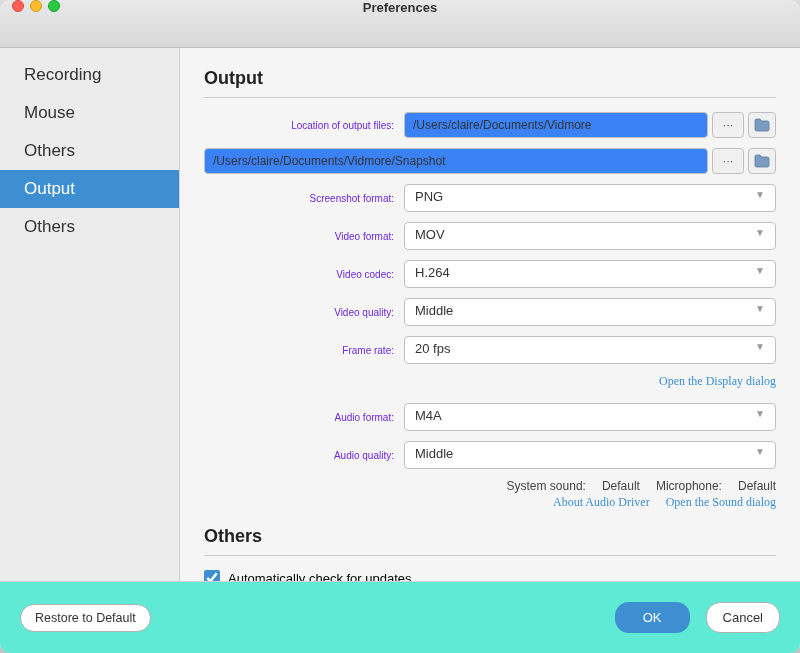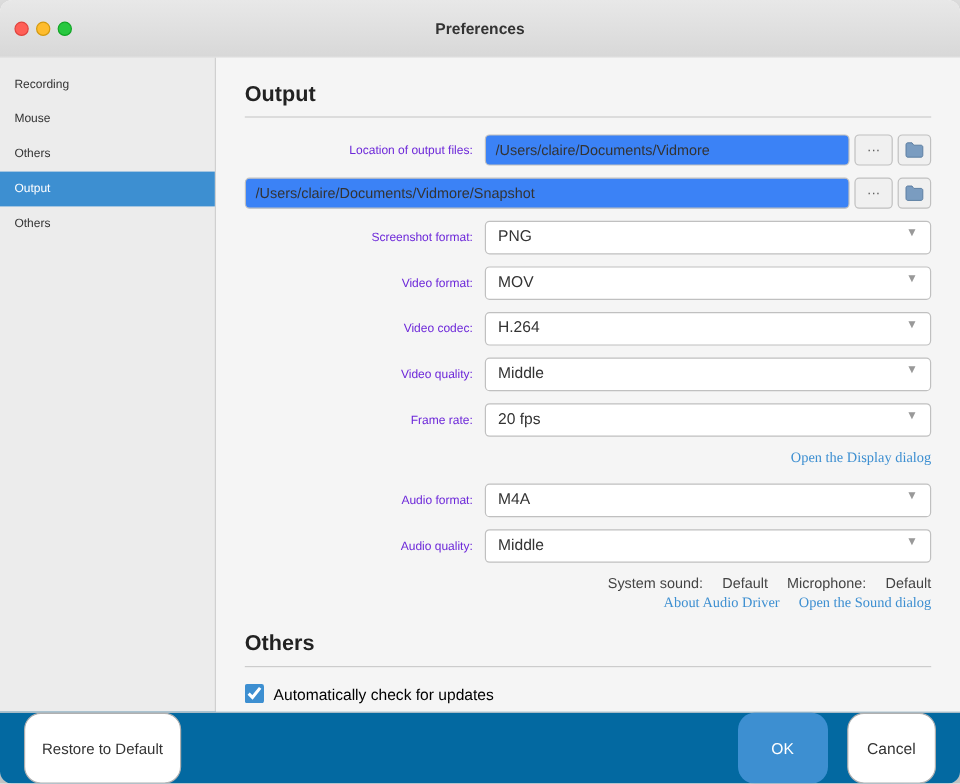--- a/index.html
+++ b/index.html
@@ -19,21 +19,21 @@
       border-radius: 10px;
       box-shadow: 0 20px 60px rgba(0,0,0,0.4);
       display: flex;
       flex-direction: column;
       overflow: hidden;
     }
     .titlebar {
       background: linear-gradient(to bottom, #e8e8e8, #d8d8d8);
       height: 48px;
       display: flex;
-      align-items: center;
+      align-items: flex-start;
       padding: 0 12px;
       border-bottom: 1px solid #c0c0c0;
       position: relative;
       border-radius: 10px 10px 0 0;
     }
     .traffic-lights {
       display: flex;
       gap: 6px;
     }
     .traffic-light {
@@ -59,22 +59,22 @@
     }
     .sidebar {
       width: 180px;
       background: #ececec;
       border-right: 1px solid #d0d0d0;
       padding: 8px 0;
       display: flex;
       flex-direction: column;
     }
     .sidebar-item {
-      padding: 9px 12px;
-      font-size: 10px;
+      padding: 9px 24px;
+      font-size: 17px;
       color: #333;
       cursor: pointer;
       border-radius: 0;
     }
     .sidebar-item.active {
       background: #3d8fd1;
       color: white;
     }
     .content-area {
       flex: 1;
@@ -197,24 +197,25 @@
       align-items: center;
       gap: 8px;
       margin-top: 12px;
     }
     .checkbox-input {
       width: 16px;
       height: 16px;
       accent-color: #3d8fd1;
     }
     .footer {
-      height: 60px;
-      background: #0369a1;
+      height: 72px;
+      background: #5eead4;
       border-top: 1px solid #d0d0d0;
       display: flex;
+      align-items: center;
       justify-content: space-between;
       padding: 0 20px;
     }
     .btn-restore {
       padding: 6px 14px;
       border: 1px solid #b0b0b0;
       border-radius: 14px;
       background: white;
       color: #333;
       font-size: 12.5px;

